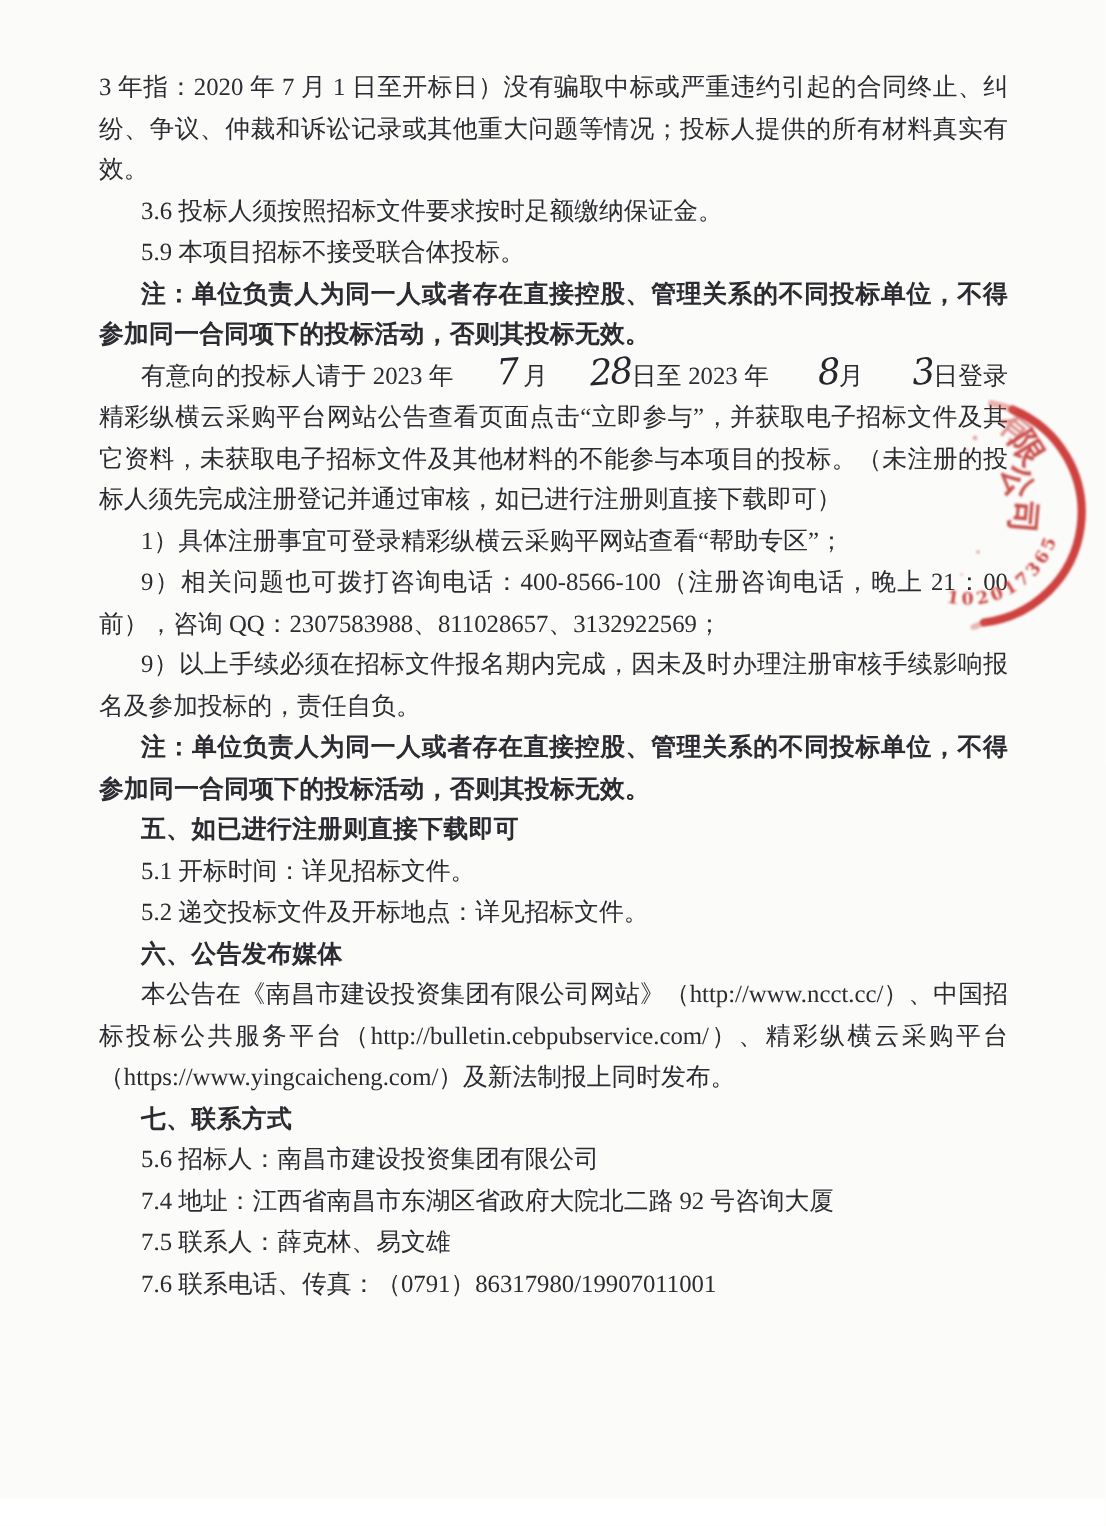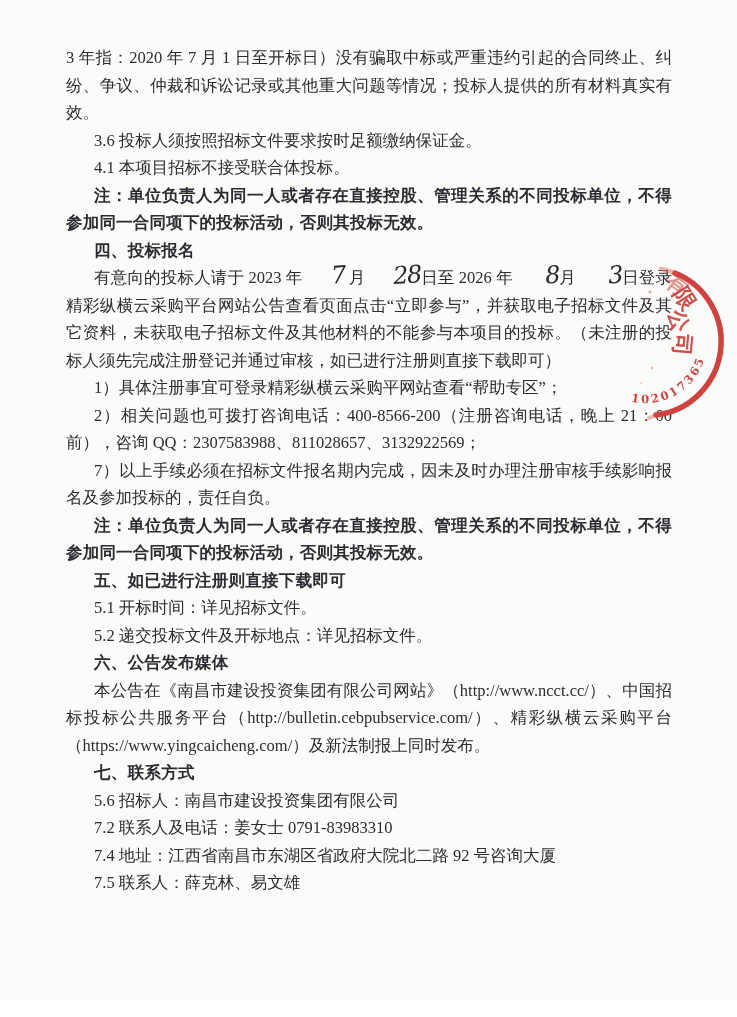--- a/index.html
+++ b/index.html
@@ -48,38 +48,37 @@
   }
 </style>
 </head>
 <body>
 
 <div class="page">
 
   <div class="content" id="doc-content">
       <p class="body"><span>3 年指：2020 年 7 月 1 日至开标日）没有骗取中标或严重违约引起的合同终止、纠纷、争议、仲裁和诉讼记录或其他重大问题等情况；投标人提供的所有材料真实有效。</span></p>
       <p class="body indent"><span>3.6 投标人须按照招标文件要求按时足额缴纳保证金。</span></p>
-      <p class="body indent"><span>4.1 本项目招标不接受联合体投标。</span></p>
+      <p class="body indent"><span>5.9 本项目招标不接受联合体投标。</span></p>
       <p class="bold indent"><span>注：单位负责人为同一人或者存在直接控股、管理关系的不同投标单位，不得参加同一合同项下的投标活动，否则其投标无效。</span></p>
-      <p class="heading indent"><span>四、投标报名</span></p>
-      <p class="body indent"><span>有意向的投标人请于 2023 年</span><span class="hw">7</span><span> 月</span><span class="hw">28</span><span>日至 2026 年 </span><span class="hw">8</span><span>月 </span><span class="hw">3</span><span>日登录精彩纵横云采购平台网站公告查看页面点击“立即参与”，并获取电子招标文件及其它资料，未获取电子招标文件及其他材料的不能参与本项目的投标。（未注册的投标人须先完成注册登记并通过审核，如已进行注册则直接下载即可）</span></p>
+      <p class="body indent"><span>有意向的投标人请于 2023 年</span><span class="hw">7</span><span> 月</span><span class="hw">28</span><span>日至 2023 年 </span><span class="hw">8</span><span>月 </span><span class="hw">3</span><span>日登录精彩纵横云采购平台网站公告查看页面点击“立即参与”，并获取电子招标文件及其它资料，未获取电子招标文件及其他材料的不能参与本项目的投标。（未注册的投标人须先完成注册登记并通过审核，如已进行注册则直接下载即可）</span></p>
       <p class="body indent"><span>1）具体注册事宜可登录精彩纵横云采购平网站查看“帮助专区”；</span></p>
-      <p class="body indent"><span>2）相关问题也可拨打咨询电话：400-8566-200（注册咨询电话，晚上 21：00 前），咨询 QQ：2307583988、811028657、3132922569；</span></p>
-      <p class="body indent"><span>7）以上手续必须在招标文件报名期内完成，因未及时办理注册审核手续影响报名及参加投标的，责任自负。</span></p>
+      <p class="body indent"><span>9）相关问题也可拨打咨询电话：400-8566-100（注册咨询电话，晚上 21：00 前），咨询 QQ：2307583988、811028657、3132922569；</span></p>
+      <p class="body indent"><span>9）以上手续必须在招标文件报名期内完成，因未及时办理注册审核手续影响报名及参加投标的，责任自负。</span></p>
       <p class="bold indent"><span>注：单位负责人为同一人或者存在直接控股、管理关系的不同投标单位，不得参加同一合同项下的投标活动，否则其投标无效。</span></p>
       <p class="heading indent"><span>五、如已进行注册则直接下载即可</span></p>
       <p class="body indent"><span>5.1 开标时间：详见招标文件。</span></p>
       <p class="body indent"><span>5.2 递交投标文件及开标地点：详见招标文件。</span></p>
       <p class="heading indent"><span>六、公告发布媒体</span></p>
       <p class="body indent"><span>本公告在《南昌市建设投资集团有限公司网站》（http://www.ncct.cc/）、中国招标投标公共服务平台（http://bulletin.cebpubservice.com/）、精彩纵横云采购平台（https://www.yingcaicheng.com/）及新法制报上同时发布。</span></p>
       <p class="heading indent"><span>七、联系方式</span></p>
       <p class="body indent"><span>5.6 招标人：南昌市建设投资集团有限公司</span></p>
-      <p class="body indent"><span>7.2 联系人及电话：姜女士 0791-83983310</span></p>
       <p class="body indent"><span>7.4 地址：江西省南昌市东湖区省政府大院北二路 92 号咨询大厦</span></p>
       <p class="body indent"><span>7.5 联系人：薛克林、易文雄</span></p>
+      <p class="body indent"><span>7.6 联系电话、传真：（0791）86317980/19907011001</span></p>
     </div>
 
   <svg class="stamp" width="737" height="1017" viewBox="0 0 737 1017">
     <defs>
       <filter id="inkblur" x="-20%" y="-20%" width="140%" height="140%">
         <feGaussianBlur stdDeviation="0.55"></feGaussianBlur>
       </filter>
       <path id="numArc" d="M 629 401 A 62 62 0 0 0 705 357" fill="none"></path>
     </defs>
     <g filter="url(#inkblur)">

